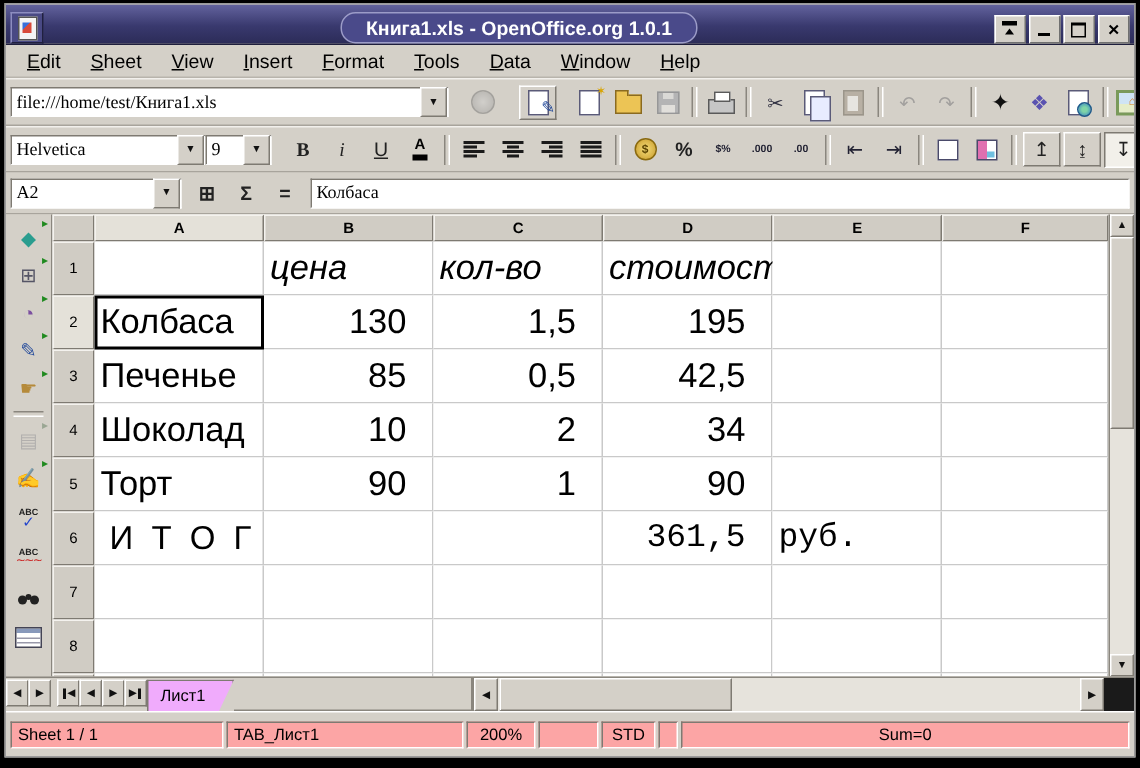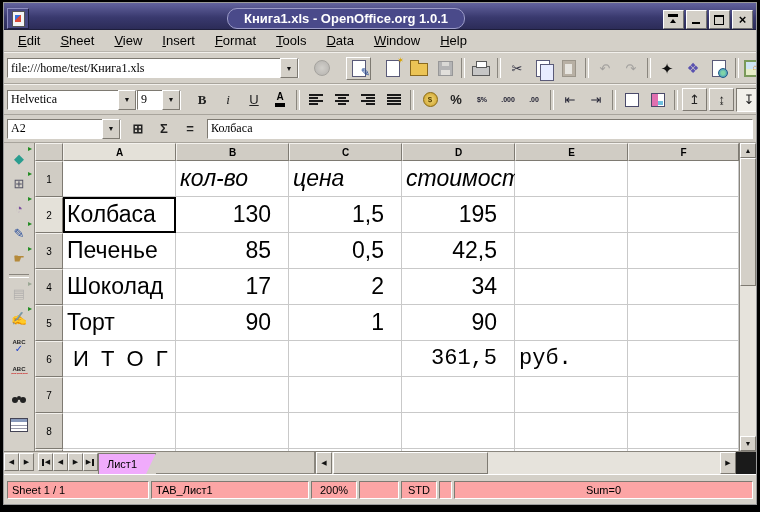--- a/index.html
+++ b/index.html
@@ -452,22 +452,22 @@
           <div class="colhead active">A</div>
           <div class="colhead">B</div>
           <div class="colhead">C</div>
           <div class="colhead">D</div>
           <div class="colhead">E</div>
           <div class="colhead last">F</div>
         </div>
         <div class="grow">
           <div class="rowhead">1</div>
           <div class="cell"></div>
+          <div class="cell it">цена</div>
           <div class="cell it">кол-во</div>
-          <div class="cell it">цена</div>
           <div class="cell it">стоимость</div>
           <div class="cell"></div>
           <div class="cell last"></div>
         </div>
         <div class="grow">
           <div class="rowhead active">2</div>
           <div class="cell sel">Колбаса</div>
           <div class="cell rt">130</div>
           <div class="cell rt">1,5</div>
           <div class="cell rt">195</div>
@@ -479,21 +479,21 @@
           <div class="cell">Печенье</div>
           <div class="cell rt">85</div>
           <div class="cell rt">0,5</div>
           <div class="cell rt">42,5</div>
           <div class="cell"></div>
           <div class="cell last"></div>
         </div>
         <div class="grow">
           <div class="rowhead">4</div>
           <div class="cell">Шоколад</div>
-          <div class="cell rt">17</div>
+          <div class="cell rt">10</div>
           <div class="cell rt">2</div>
           <div class="cell rt">34</div>
           <div class="cell"></div>
           <div class="cell last"></div>
         </div>
         <div class="grow">
           <div class="rowhead">5</div>
           <div class="cell">Торт</div>
           <div class="cell rt">90</div>
           <div class="cell rt">1</div>

